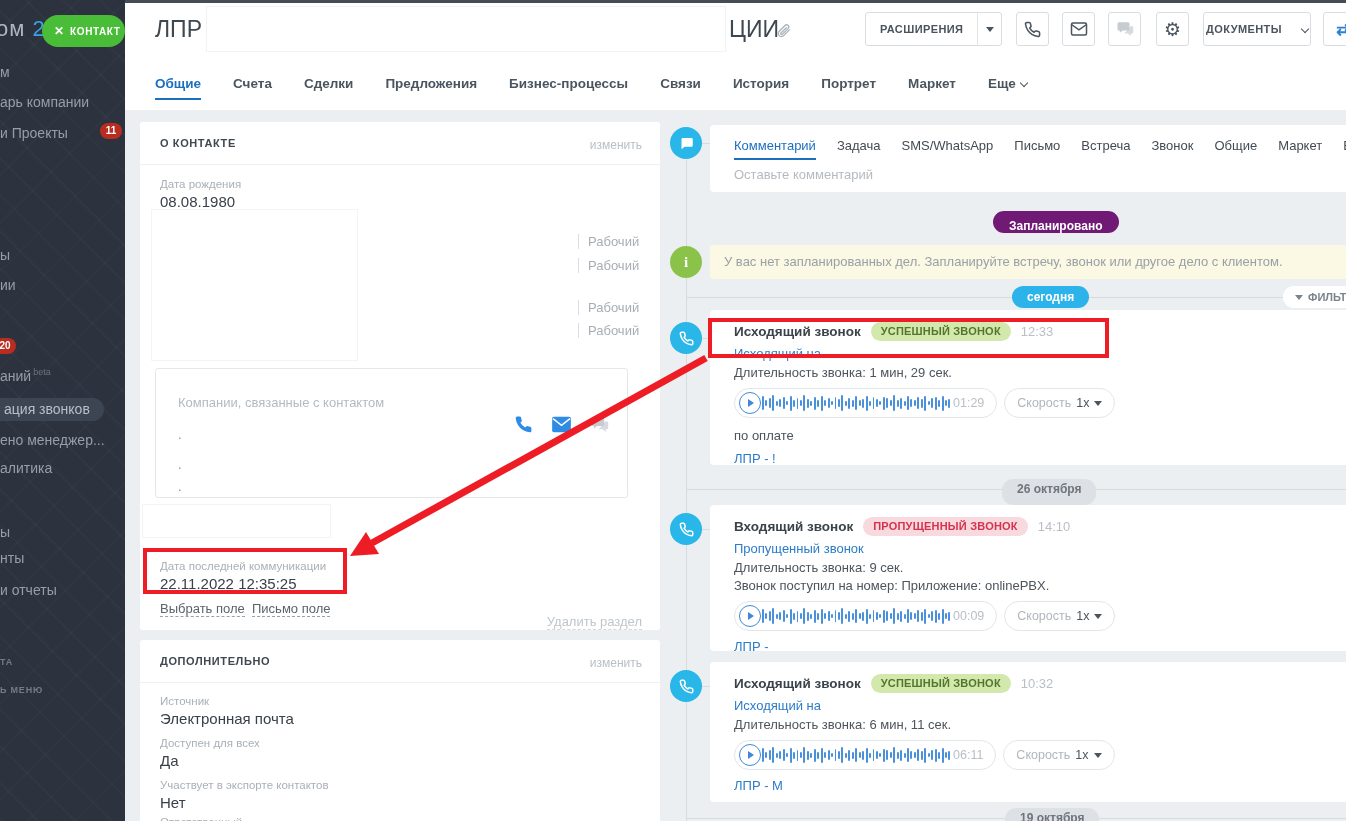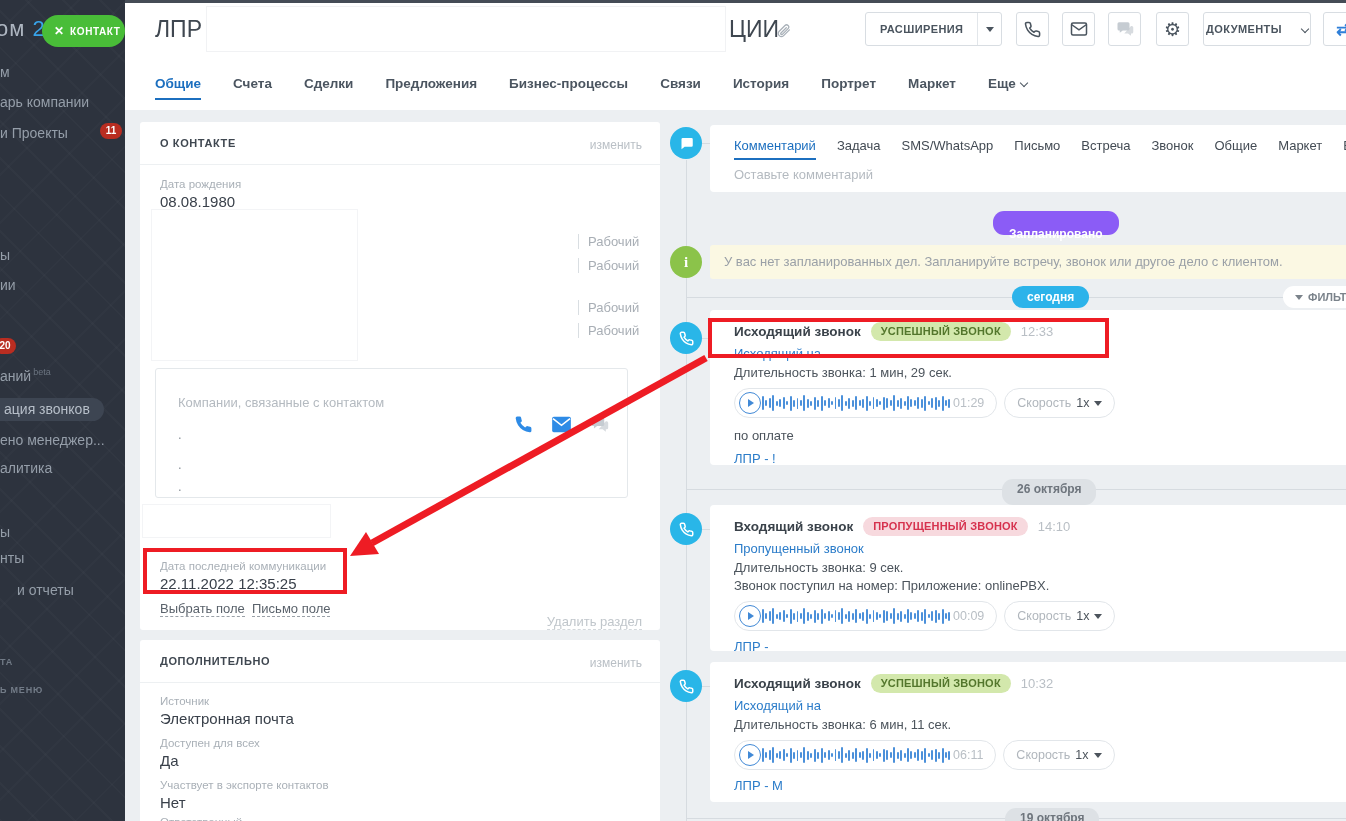--- a/index.html
+++ b/index.html
@@ -77,22 +77,22 @@
   .tl-green .i { color:#fff; font-weight:bold; font-size:15px; font-family:"Liberation Serif", serif; }
   .connector { position:absolute; left:702px; width:8px; height:1px; background:#d6dbe0; }
 
   .comment-card { position:absolute; left:710px; top:125px; width:640px; height:67px; background:#fff; border-radius:4px; }
   .feed-tabs { position:absolute; left:24px; top:13px; display:flex; gap:21px; }
   .ftab { font-size:13px; color:#434b54; cursor:pointer; position:relative; white-space:nowrap; }
   .ftab.active { color:#1c6fbf; }
   .ftab.active::after { content:""; position:absolute; left:0; right:0; bottom:-7px; height:2px; background:#1c6fbf; }
   .comment-ph { position:absolute; left:24px; top:42px; font-size:13px; color:#b4bac0; cursor:text; }
 
-  .badge-planned { position:absolute; left:993px; top:211px; height:22px; line-height:22px; padding:12px 16px;
-    background:#8b5cf6; border-radius:11px; color:#fff; font-size:12px; font-weight:bold; }
+  .badge-planned { position:absolute; left:993px; top:211px; height:22px; line-height:22px; padding:4px 16px;
+    background:#701a75; border-radius:11px; color:#fff; font-size:12px; font-weight:bold; }
   .info-bar { position:absolute; left:710px; top:245px; width:640px; height:34px; background:#fbf8e3; border-radius:3px;
     font-size:13px; color:#9aa0a7; line-height:34px; padding-left:14px; }
   .hline { position:absolute; height:1px; background:#d6dbe0; }
   .badge-today { position:absolute; left:1012px; top:286px; height:22px; line-height:22px; padding:0 15px;
     background:#2cb3ea; border-radius:11px; color:#fff; font-size:12px; font-weight:bold; cursor:pointer; }
   .badge-date { position:absolute; height:26px; line-height:21px; padding:0 15px; background:#dde1e5;
     border-radius:11px; color:#6e757d; font-size:12px; font-weight:bold; }
   .filter-pill { position:absolute; left:1283px; top:286px; height:22px; line-height:22px; background:#fff;
     border-radius:11px; padding:0 12px; font-size:11px; font-weight:bold; color:#7b838b; white-space:nowrap; cursor:pointer; }
   .filter-pill .tri { border-top-color:#7b838b; margin-right:5px; vertical-align:1px; }
@@ -137,21 +137,21 @@
     <div class="badge-red" style="left:100px; top:123px;">11</div>
     <div class="side-item" style="top:247px;">ы</div>
     <div class="side-item" style="top:277px;">ии</div>
     <div class="badge-red" style="left:-6px; top:338px;">20</div>
     <div class="side-item" style="top:367px;"><span>аний</span><span class="beta">beta</span></div>
     <div class="side-pill">ация звонков</div>
     <div class="side-item" style="top:432px;">ено менеджер...</div>
     <div class="side-item" style="top:460px;">алитика</div>
     <div class="side-item" style="top:524px;">ы</div>
     <div class="side-item" style="top:550px;">нты</div>
-    <div class="side-item" style="top:582px;padding-left:17px;">и отчеты</div>
+    <div class="side-item" style="top:582px;">и отчеты</div>
     <div class="side-item small" style="top:657px;">ТА</div>
     <div class="side-item small" style="top:685px;">Ь МЕНЮ</div>
     <div class="contact-btn">
       <span class="x">✕</span>
       <span class="lbl">КОНТАКТ</span>
     </div>
   </div>
 
   <div class="topbar"></div>
   <div class="page-title">ЛПР -</div>

